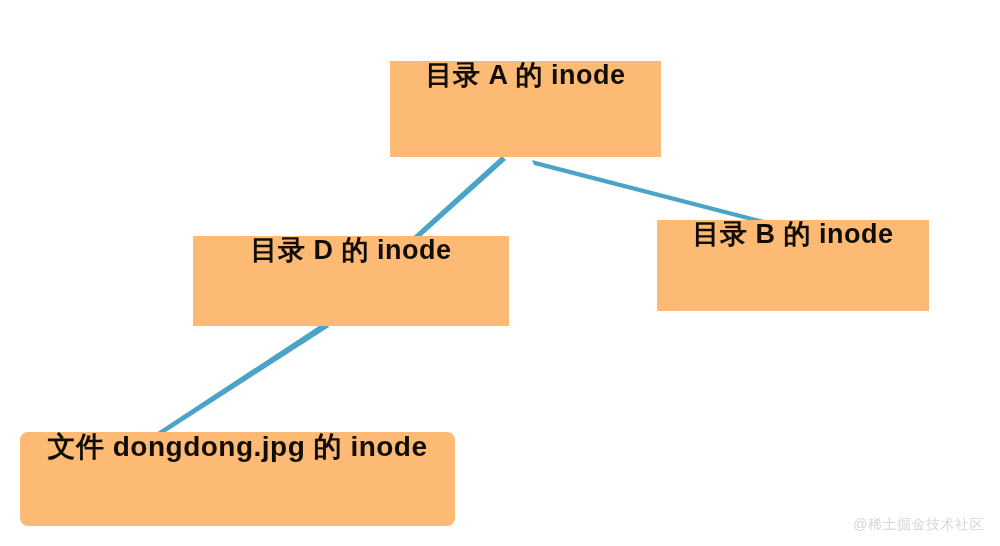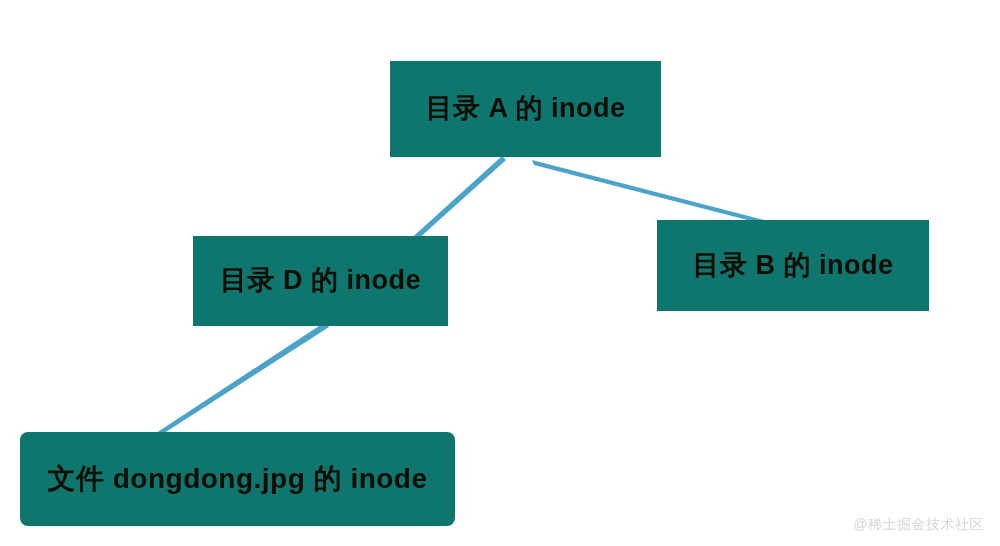--- a/index.html
+++ b/index.html
@@ -21,38 +21,38 @@
   }
   #edge-layer {
     position: absolute;
     left: 0;
     top: 0;
     width: 1000px;
     height: 546px;
   }
   .node-box {
     position: absolute;
-    background: #0f766e;
+    background: #fdba74;
     display: flex;
-    align-items: center;
+    align-items: flex-start;
     justify-content: center;
     box-sizing: border-box;
   }
   .node-label {
     color: #100d06;
     font-weight: bold;
     font-size: 27px;
     line-height: 1.1;
     letter-spacing: 0.5px;
     white-space: nowrap;
     text-align: center;
   }
   
   #node-dir-a   { left: 390px; top: 61px;  width: 271px; height: 96px; }
-  #node-dir-d   { left: 193px; top: 236px; width: 255px; height: 90px; }
+  #node-dir-d   { left: 193px; top: 236px; width: 316px; height: 90px; }
   #node-dir-b   { left: 657px; top: 220px; width: 272px; height: 91px; }
   #node-file    { left: 20px;  top: 432px; width: 435px; height: 94px; border-radius: 8px; }
 
   #node-file .node-label { font-size: 28px; }
 
   #watermark {
     position: absolute;
     right: 16px;
     bottom: 12px;
     color: #d6d6d6;

